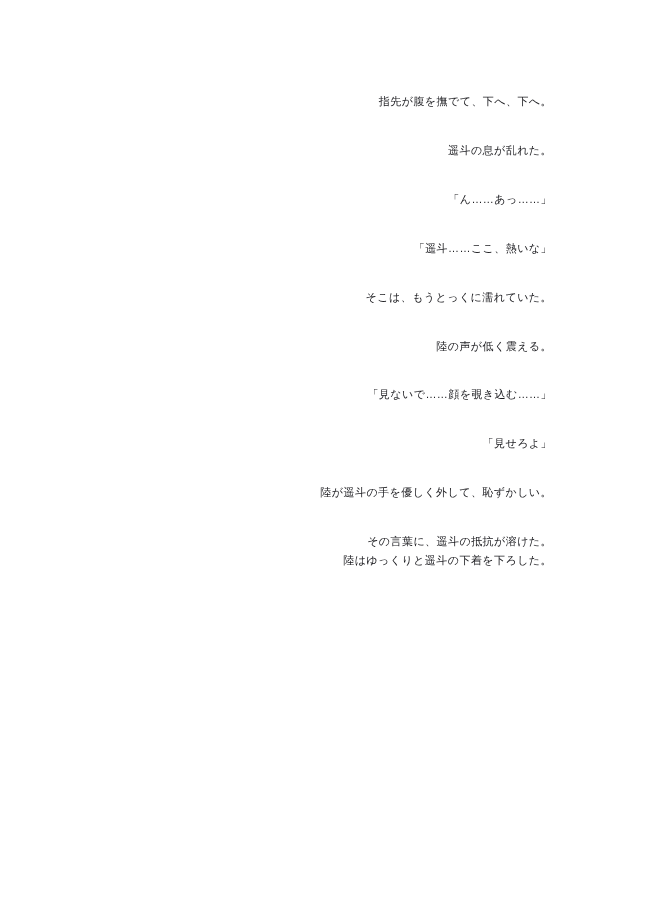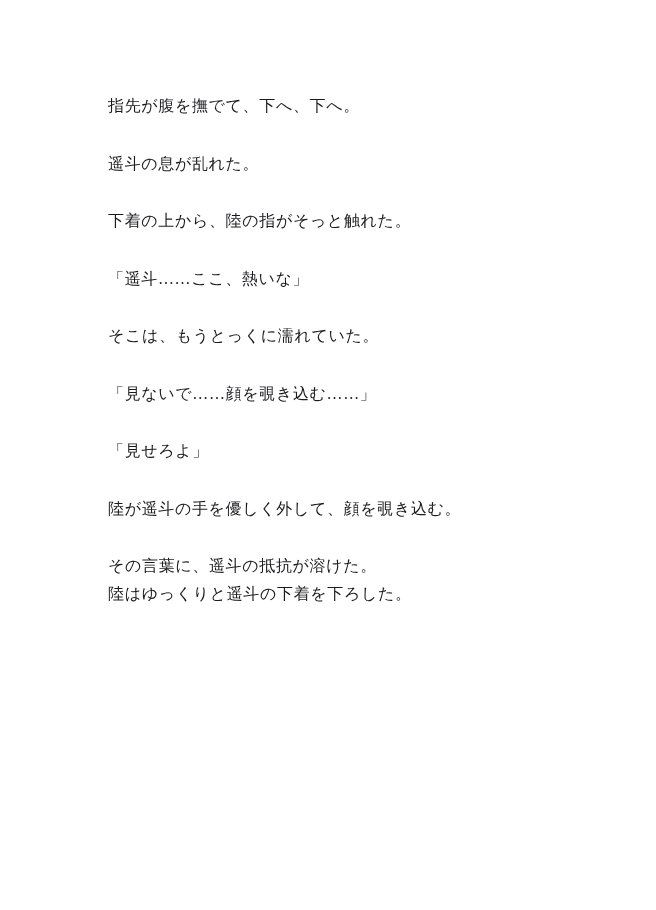--- a/index.html
+++ b/index.html
@@ -18,45 +18,46 @@
     box-sizing: border-box;
     width: 656px;
     height: 910px;
     padding: 92px 104px 60px 108px;
     background: #ffffff;
   }
   .doc-body {
     display: block;
   }
   .para {
-    font-size: 16px;
+    font-size: 11px;
     line-height: 1.72;
     letter-spacing: 0.04em;
     color: #1b1b1f;
     margin: 0 0 30px 0;
     white-space: pre-line;
-    text-align: left;
-    font-family: Liberation Serif, serif;
+    text-align: right;
+    font-family: Liberation Sans, sans-serif;
   }
   .para:last-child {
     margin-bottom: 0;
   }
   .para.tight {
     line-height: 1.74;
   }
 </style>
 </head>
 <body>
 
 <div class="page">
   <div class="doc-body">
     <p class="para">指先が腹を撫でて、下へ、下へ。</p>
     <p class="para">遥斗の息が乱れた。</p>
-    <p class="para">下着の上から、陸の指がそっと触れた。</p>
+    <p class="para">「ん……あっ……」</p>
     <p class="para">「遥斗……ここ、熱いな」</p>
     <p class="para">そこは、もうとっくに濡れていた。</p>
+    <p class="para">陸の声が低く震える。</p>
     <p class="para">「見ないで……顔を覗き込む……」</p>
     <p class="para">「見せろよ」</p>
-    <p class="para">陸が遥斗の手を優しく外して、顔を覗き込む。</p>
+    <p class="para">陸が遥斗の手を優しく外して、恥ずかしい。</p>
     <p class="para tight">その言葉に、遥斗の抵抗が溶けた。
 陸はゆっくりと遥斗の下着を下ろした。</p>
   </div>
 </div>
 
 </body></html>

